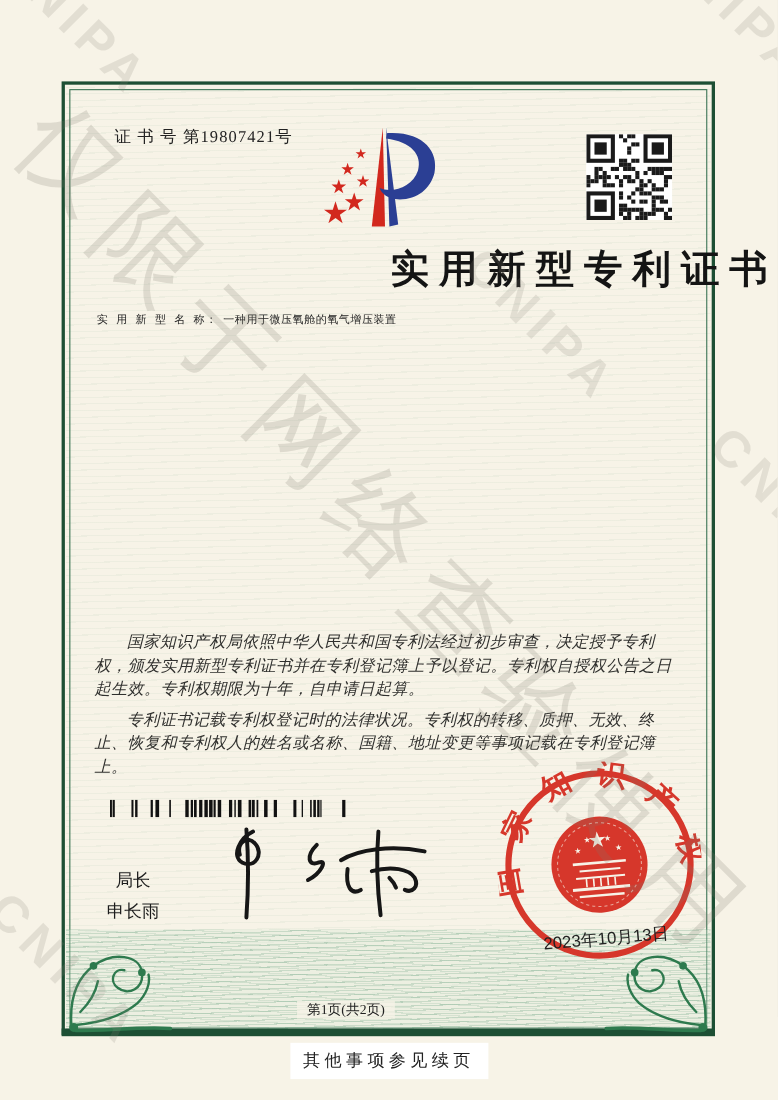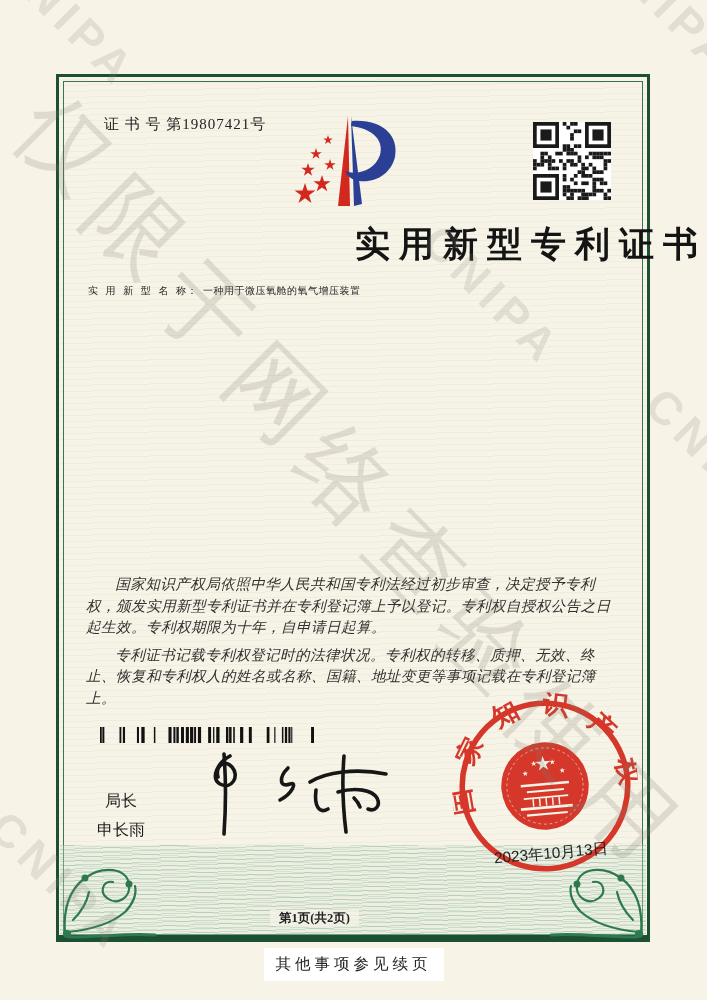--- a/index.html
+++ b/index.html
@@ -48,21 +48,21 @@
 
   
   .signoff{position:absolute;left:97px;top:786px;z-index:4;color:#1c1c1c;
     font-family:"Liberation Sans","DejaVu Sans",sans-serif;font-size:16px;line-height:29px;text-align:center;}
   .signature{position:absolute;left:188px;top:746px;width:212px;height:96px;z-index:4;}
 
   .seal{position:absolute;left:452px;top:693px;width:186px;height:186px;z-index:4;transform:rotate(-5deg);}
 
   
   .page-num{position:absolute;left:0;top:910px;width:629px;text-align:center;font-size:12.5px;
-    color:#222;z-index:4;font-weight:bold;}
+    color:#222;z-index:4;}
   .page-num span{background:rgba(247,243,231,.75);padding:1px 9px;}
   .cont-note{position:absolute;left:0;top:948px;width:707px;text-align:center;z-index:4;}
   .cont-note span{display:inline-block;background:#fff;padding:6px 12px;font-size:15.5px;
     letter-spacing:4px;color:#222;}
 
   
   .wm-char{position:absolute;font-size:92px;line-height:92px;color:#7e7a6e;opacity:.20;
     transform:rotate(45deg);z-index:9;pointer-events:none;}
   .wm-brand{position:absolute;font-size:46px;line-height:46px;letter-spacing:7px;color:#8a857a;opacity:.18;
     transform:rotate(45deg);font-weight:700;z-index:9;pointer-events:none;

